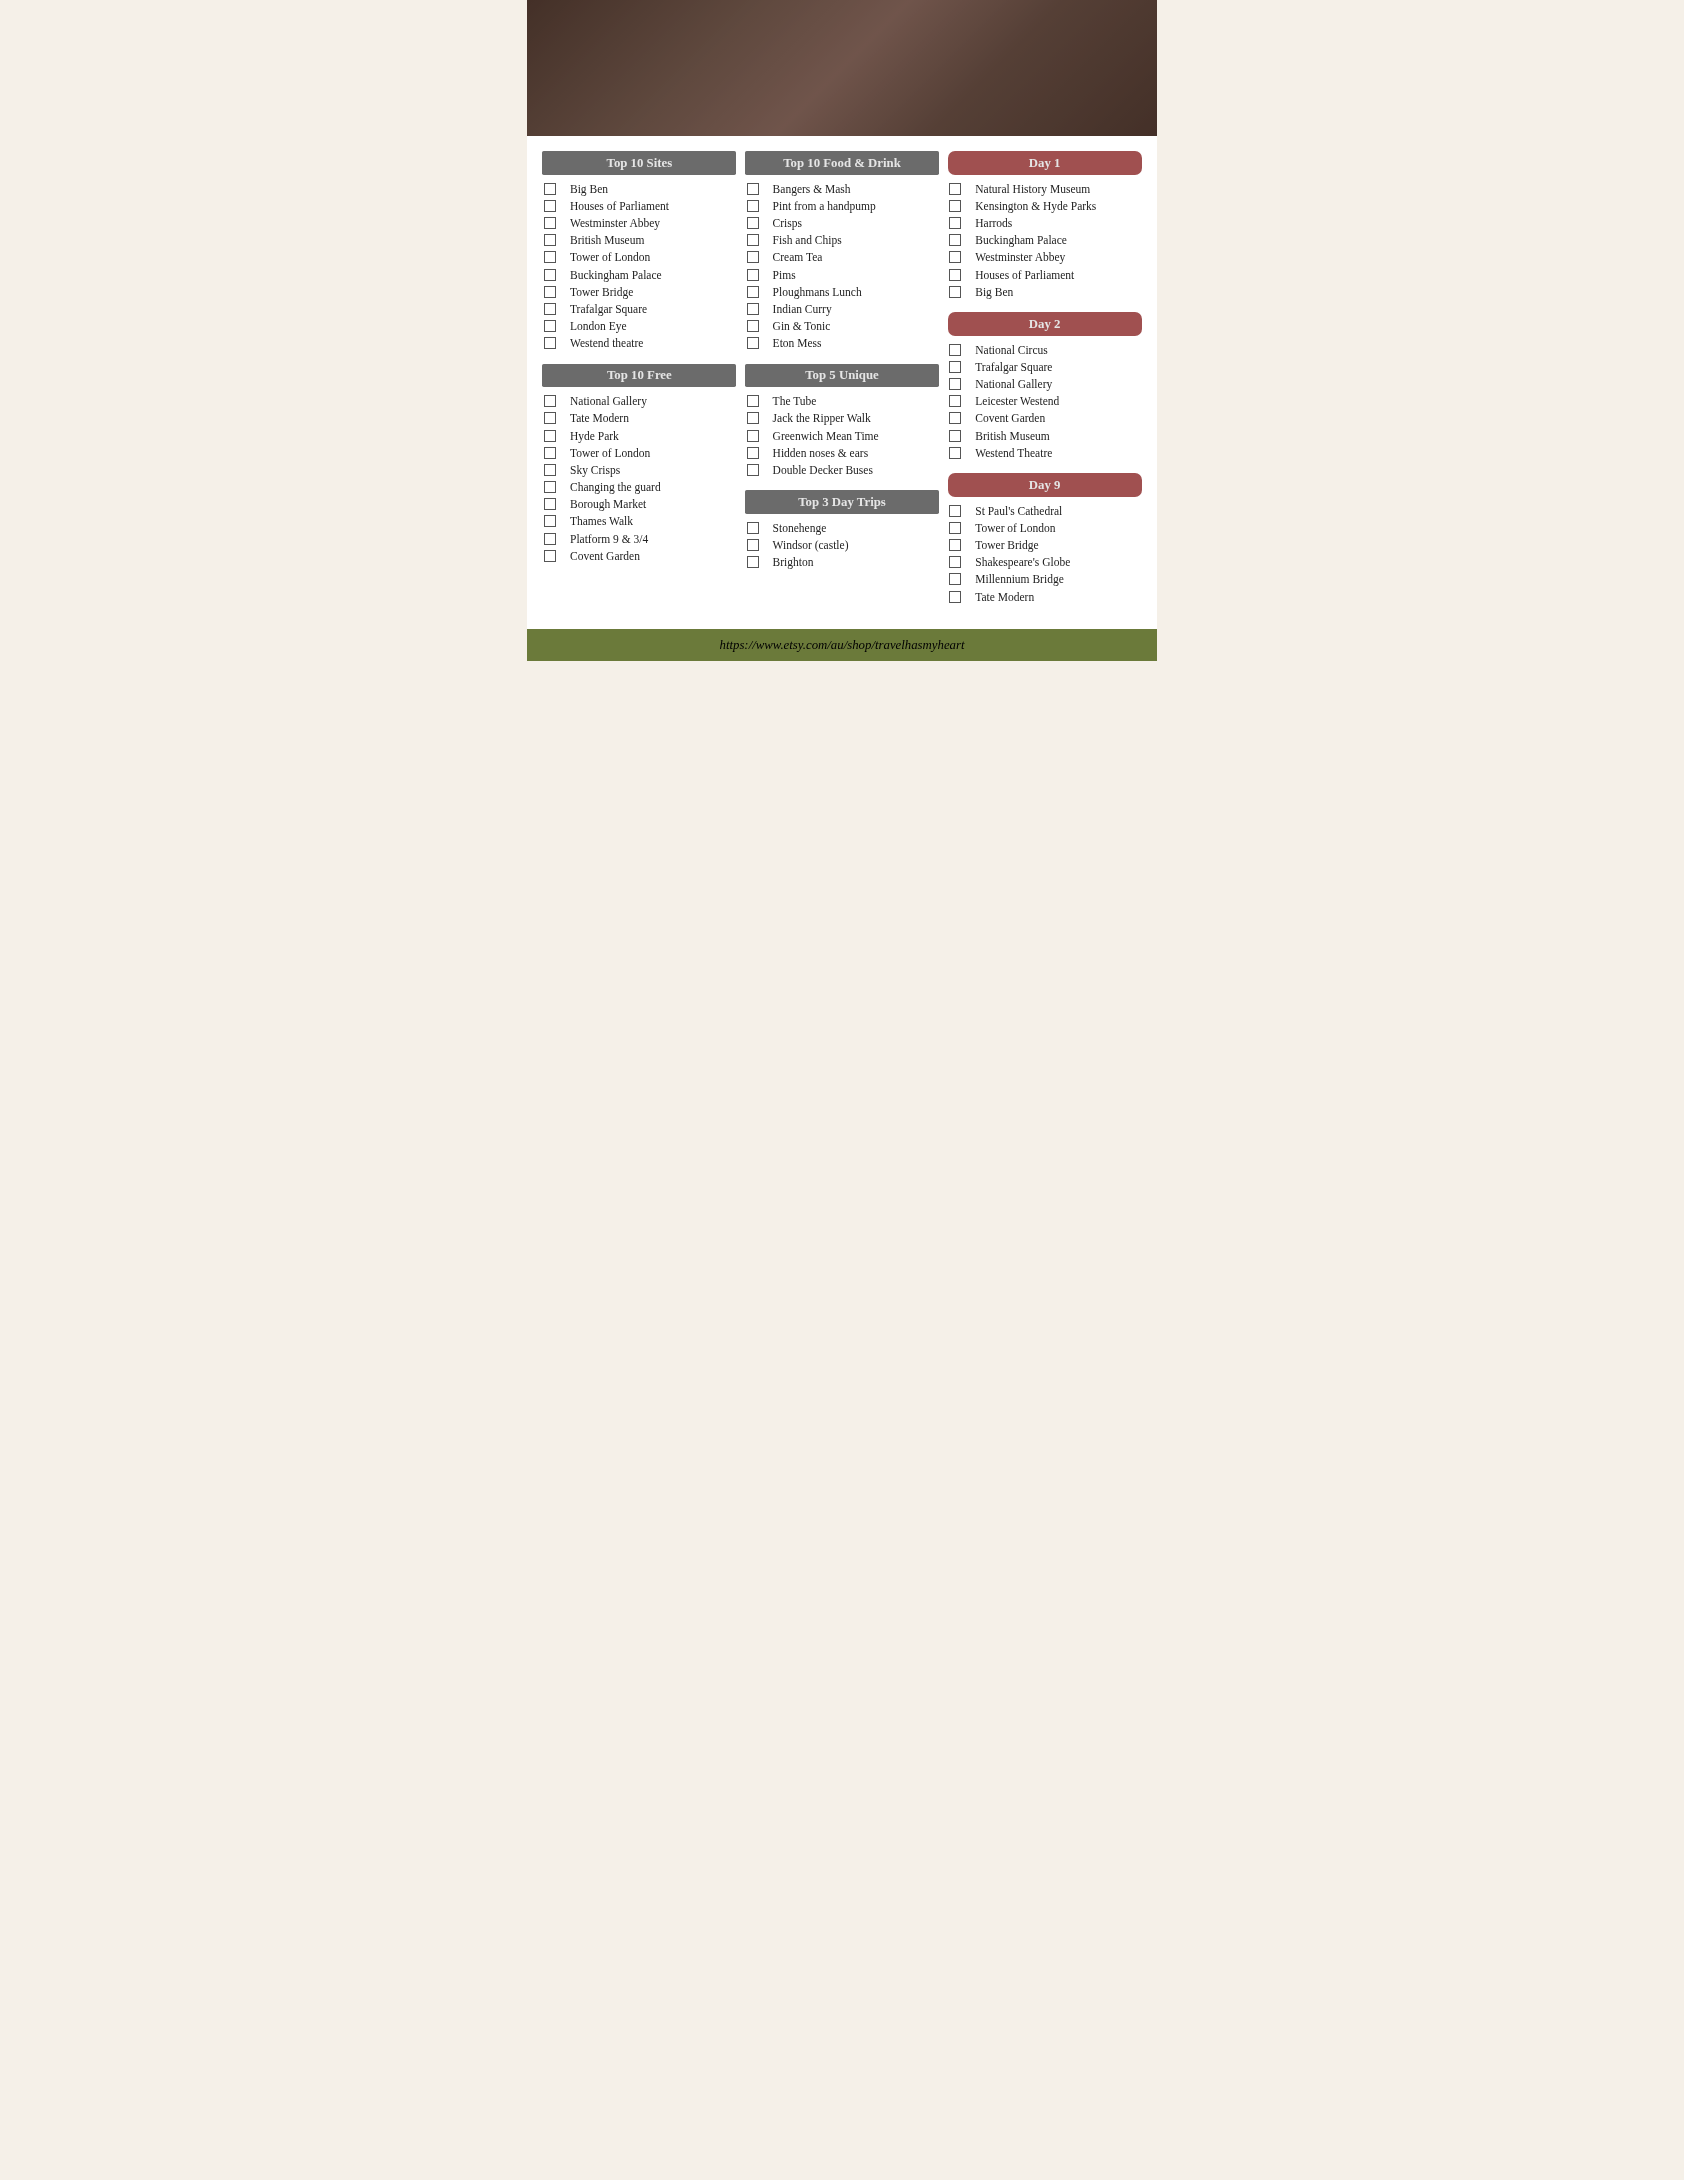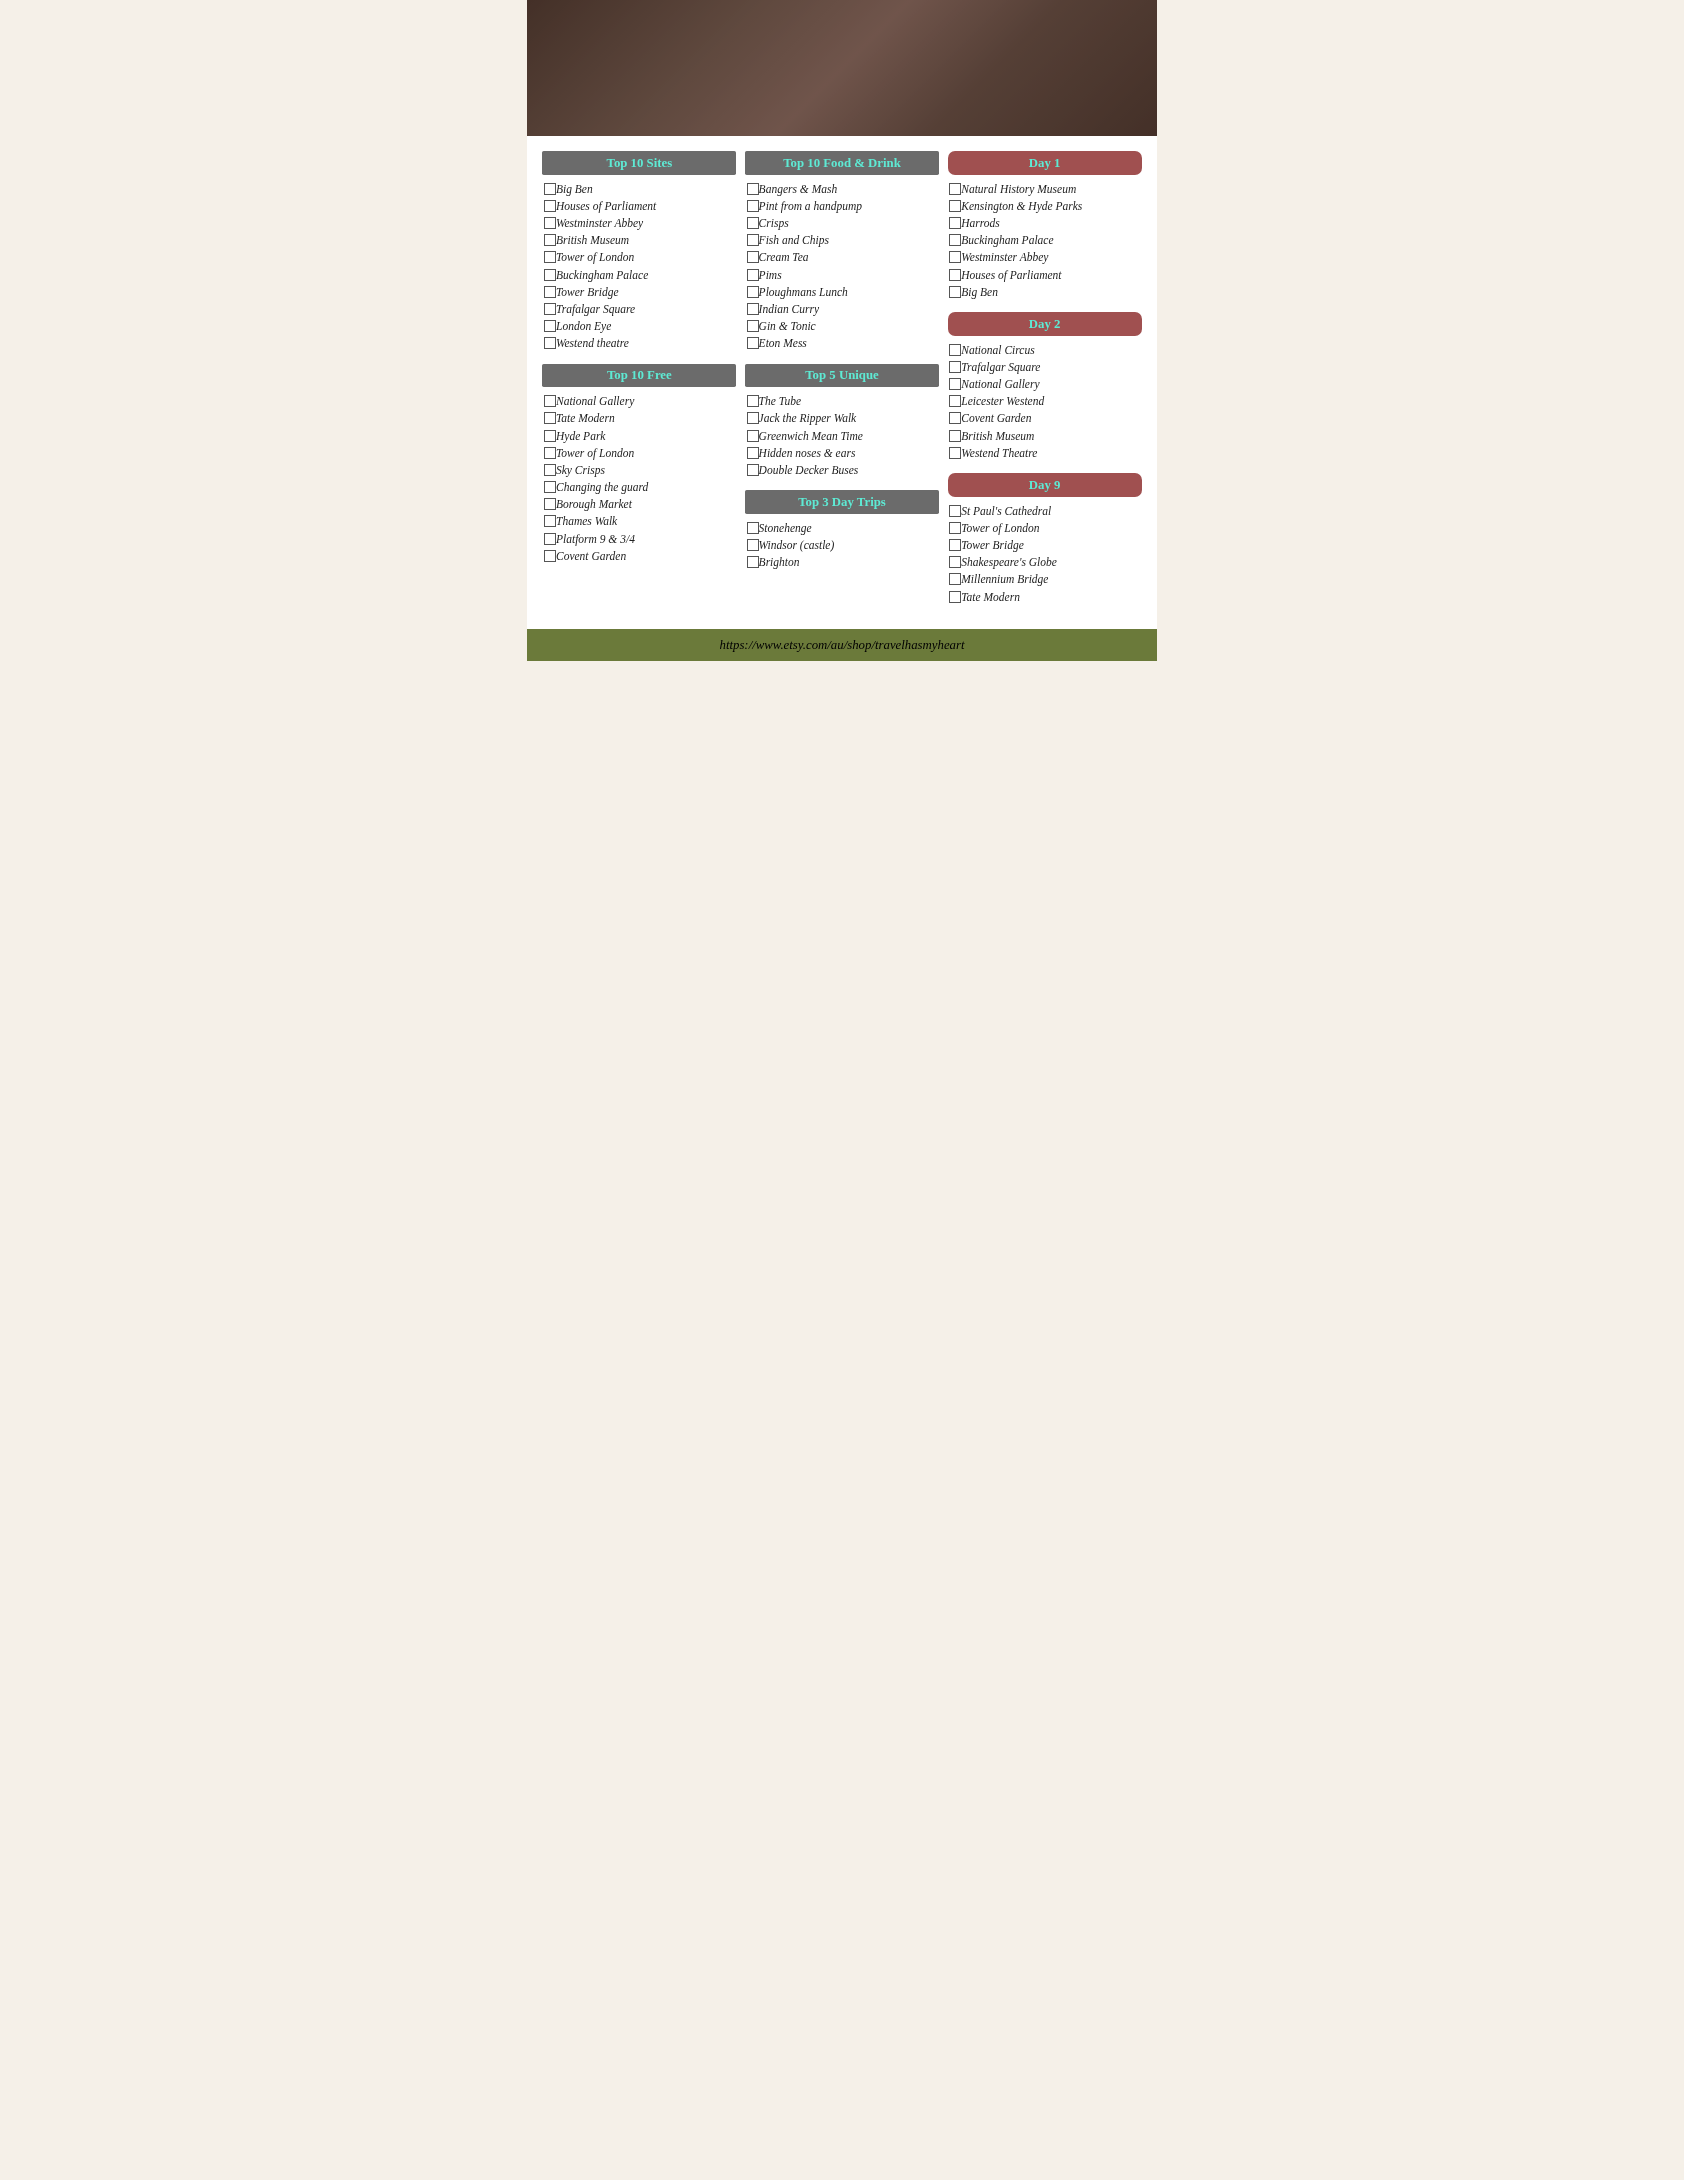--- a/index.html
+++ b/index.html
@@ -53,39 +53,38 @@
 
     .main-content {
       background: white;
       padding: 15.3px 15.3px 12px 15.3px;
       display: grid;
       grid-template-columns: 1fr 1fr 1fr;
       gap: 0 8.5px;
     }
 
     .section-header {
-      color: #5eead4;
+      color: #e5e5e5;
       text-align: center;
       font-size: 12.8px;
       font-weight: bold;
       padding: 4.3px 6.8px;
       margin-bottom: 5.1px;
       border-radius: 1.7px;
     }
     .section-header.grey { background: #6b6b6b; }
     .section-header.brown { background: #a05050; border-radius: 7px; }
 
     .checklist-item {
       display: flex;
       align-items: center;
-      gap: 0;
+      gap: 14px;
       padding: 2.6px 1.7px;
       font-size: 11.5px;
       color: #222;
-      font-style: italic;
     }
     .checklist-item .checkbox {
       width: 12px;
       height: 12px;
       border: 1.3px solid #555;
       flex-shrink: 0;
       background: white;
     }
 
     .col {

